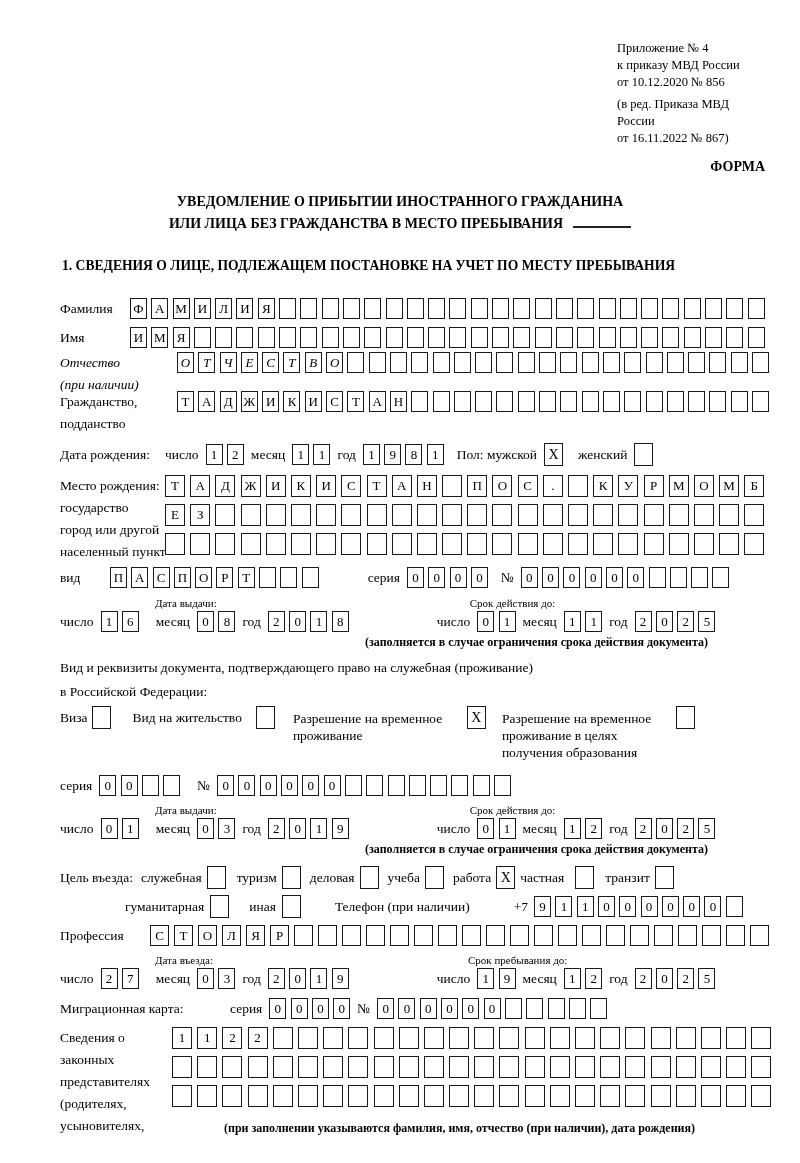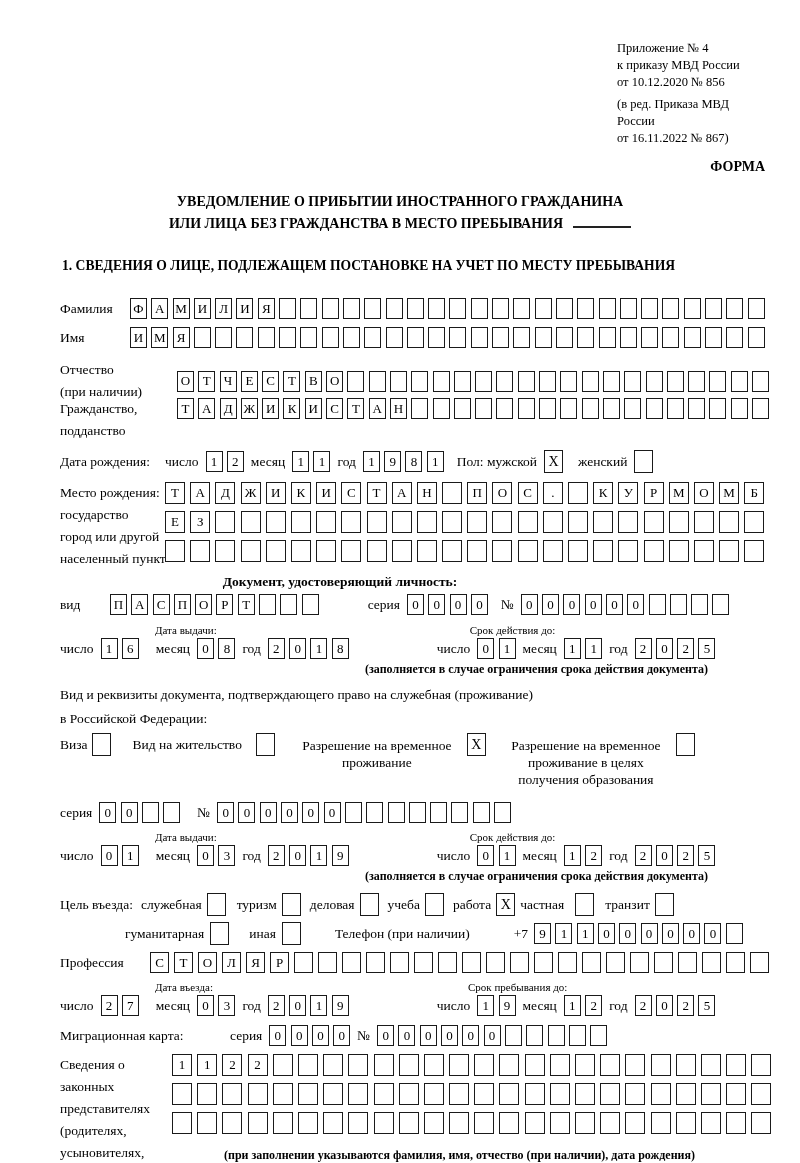--- a/index.html
+++ b/index.html
@@ -29,21 +29,21 @@
   .appendix .blk2{margin-top:5px;}
   .forma{font-size:14px;font-weight:bold;text-align:right;padding-right:35px;margin-top:12px;}
   .title{text-align:center;font-weight:bold;font-size:14px;margin-top:16px;line-height:21px;}
   .uline{display:inline-block;width:58px;border-bottom:2px solid #222;height:14px;margin-left:10px;}
   .sect{font-weight:bold;font-size:13.6px;margin:24px 0 0 62px;white-space:nowrap;}
   .dg{display:flex;align-items:center;column-gap:7px;}
   .hdrrow{display:flex;font-size:11px;margin-left:155px;}
   .note-r{font-size:12px;font-weight:bold;margin-left:365px;margin-top:3px;}
   .lblcol span{display:block;font-size:13.5px;line-height:22px;white-space:nowrap;}
   .cellstack{display:flex;flex-direction:column;row-gap:7px;}
-  .optlbl{font-size:13.5px;text-align:center;line-height:17px;}
+  .optlbl{font-size:13.5px;line-height:17px;}
 </style>
 </head>
 <body>
 
 <div class="page">
 
   <div class="appendix">
     <div>Приложение № 4</div>
     <div>к приказу МВД России</div>
     <div>от 10.12.2020 № 856</div>
@@ -129,21 +129,21 @@
         <div class="cell"></div>
         <div class="cell"></div>
         <div class="cell"></div>
         <div class="cell"></div>
         <div class="cell"></div>
         <div class="cell"></div>
         <div class="cell"></div>
       </div>
   </div>
 
-  <div class="frow" style="margin:11px 0 0 60px;align-items:center;">
+  <div class="frow" style="margin:4px 0 0 60px;align-items:flex-start;font-style:italic;">
     <div class="lblcol" style="width:117px;">
       <span>Отчество</span>
       <span>(при наличии)</span>
     </div>
     <div class="cells">
         <div class="cell">О</div>
         <div class="cell">Т</div>
         <div class="cell">Ч</div>
         <div class="cell">Е</div>
         <div class="cell">С</div>
@@ -317,21 +317,20 @@
           <div class="cell"></div>
           <div class="cell"></div>
           <div class="cell"></div>
           <div class="cell"></div>
           <div class="cell"></div>
           <div class="cell"></div>
         </div>
     </div>
   </div>
 
-  <div style="font-weight:bold;font-size:13.5px;text-align:center;margin:4px 120px 0 0;">Документ, удостоверяющий личность:</div>
 
   <div class="frow" style="margin:4px 0 0 60px;column-gap:7px;">
     <span class="lbl" style="width:43px;">вид</span>
     <div class="cells">
         <div class="cell">П</div>
         <div class="cell">А</div>
         <div class="cell">С</div>
         <div class="cell">П</div>
         <div class="cell">О</div>
         <div class="cell">Р</div>

